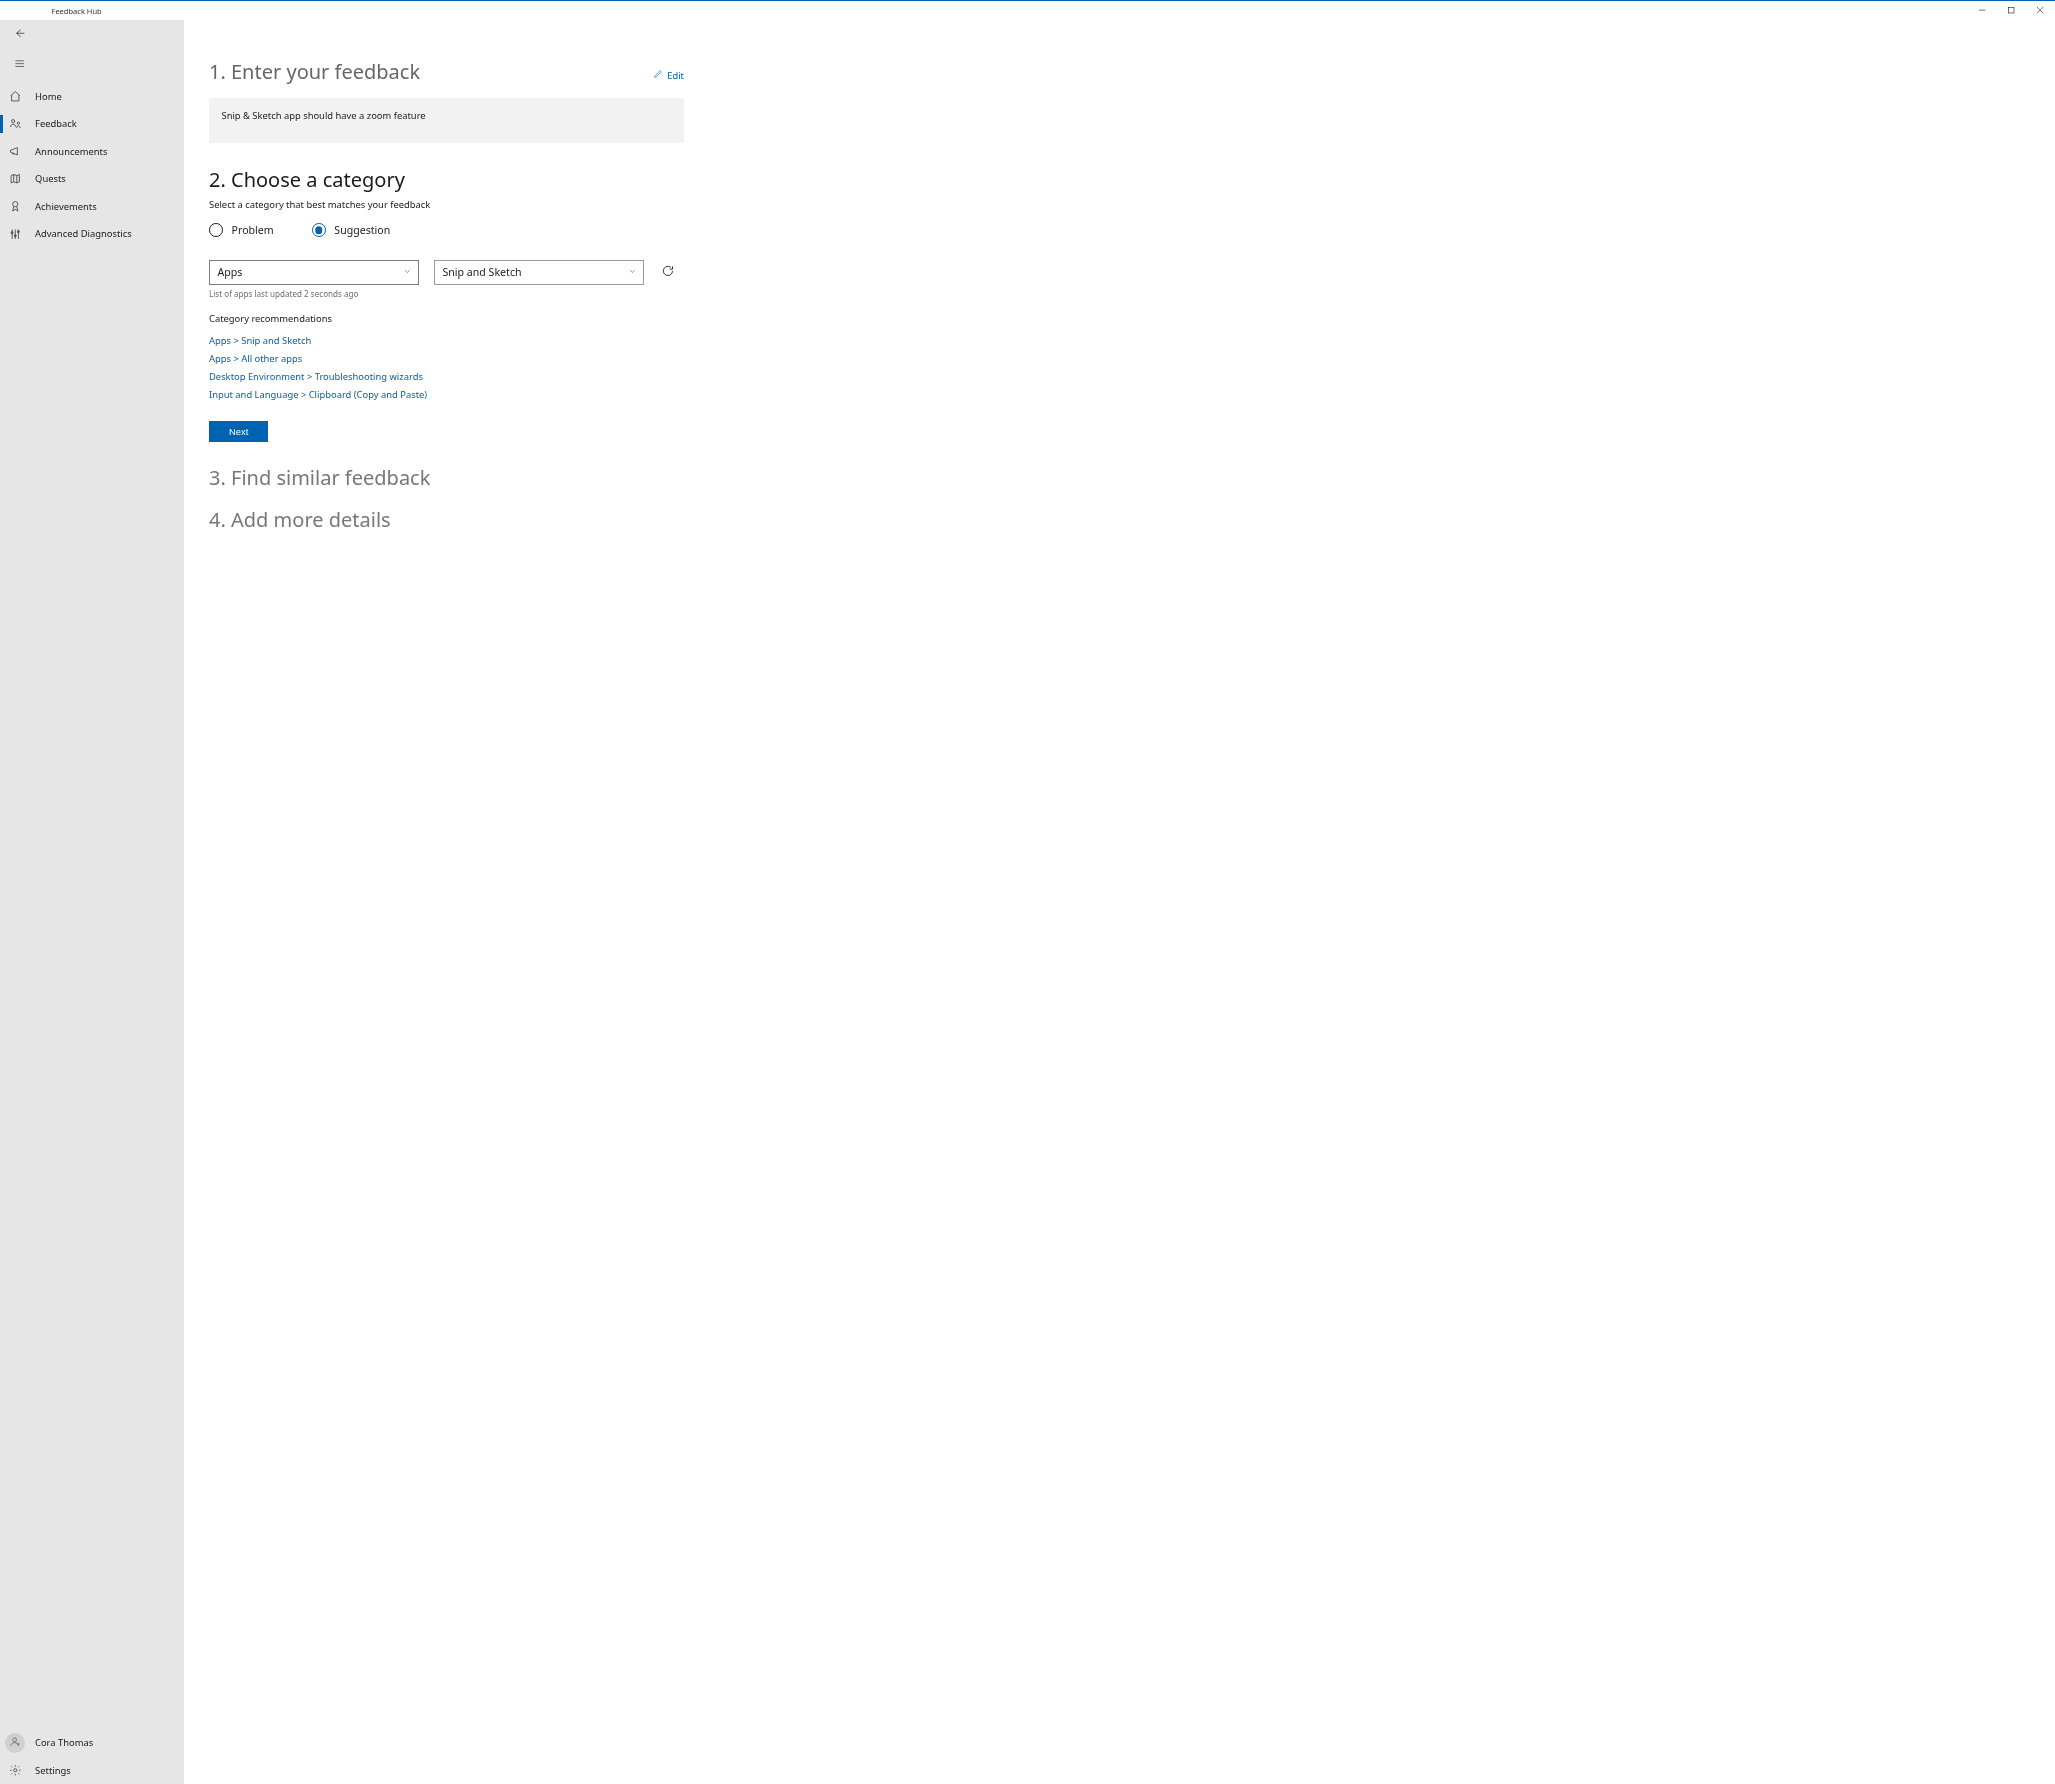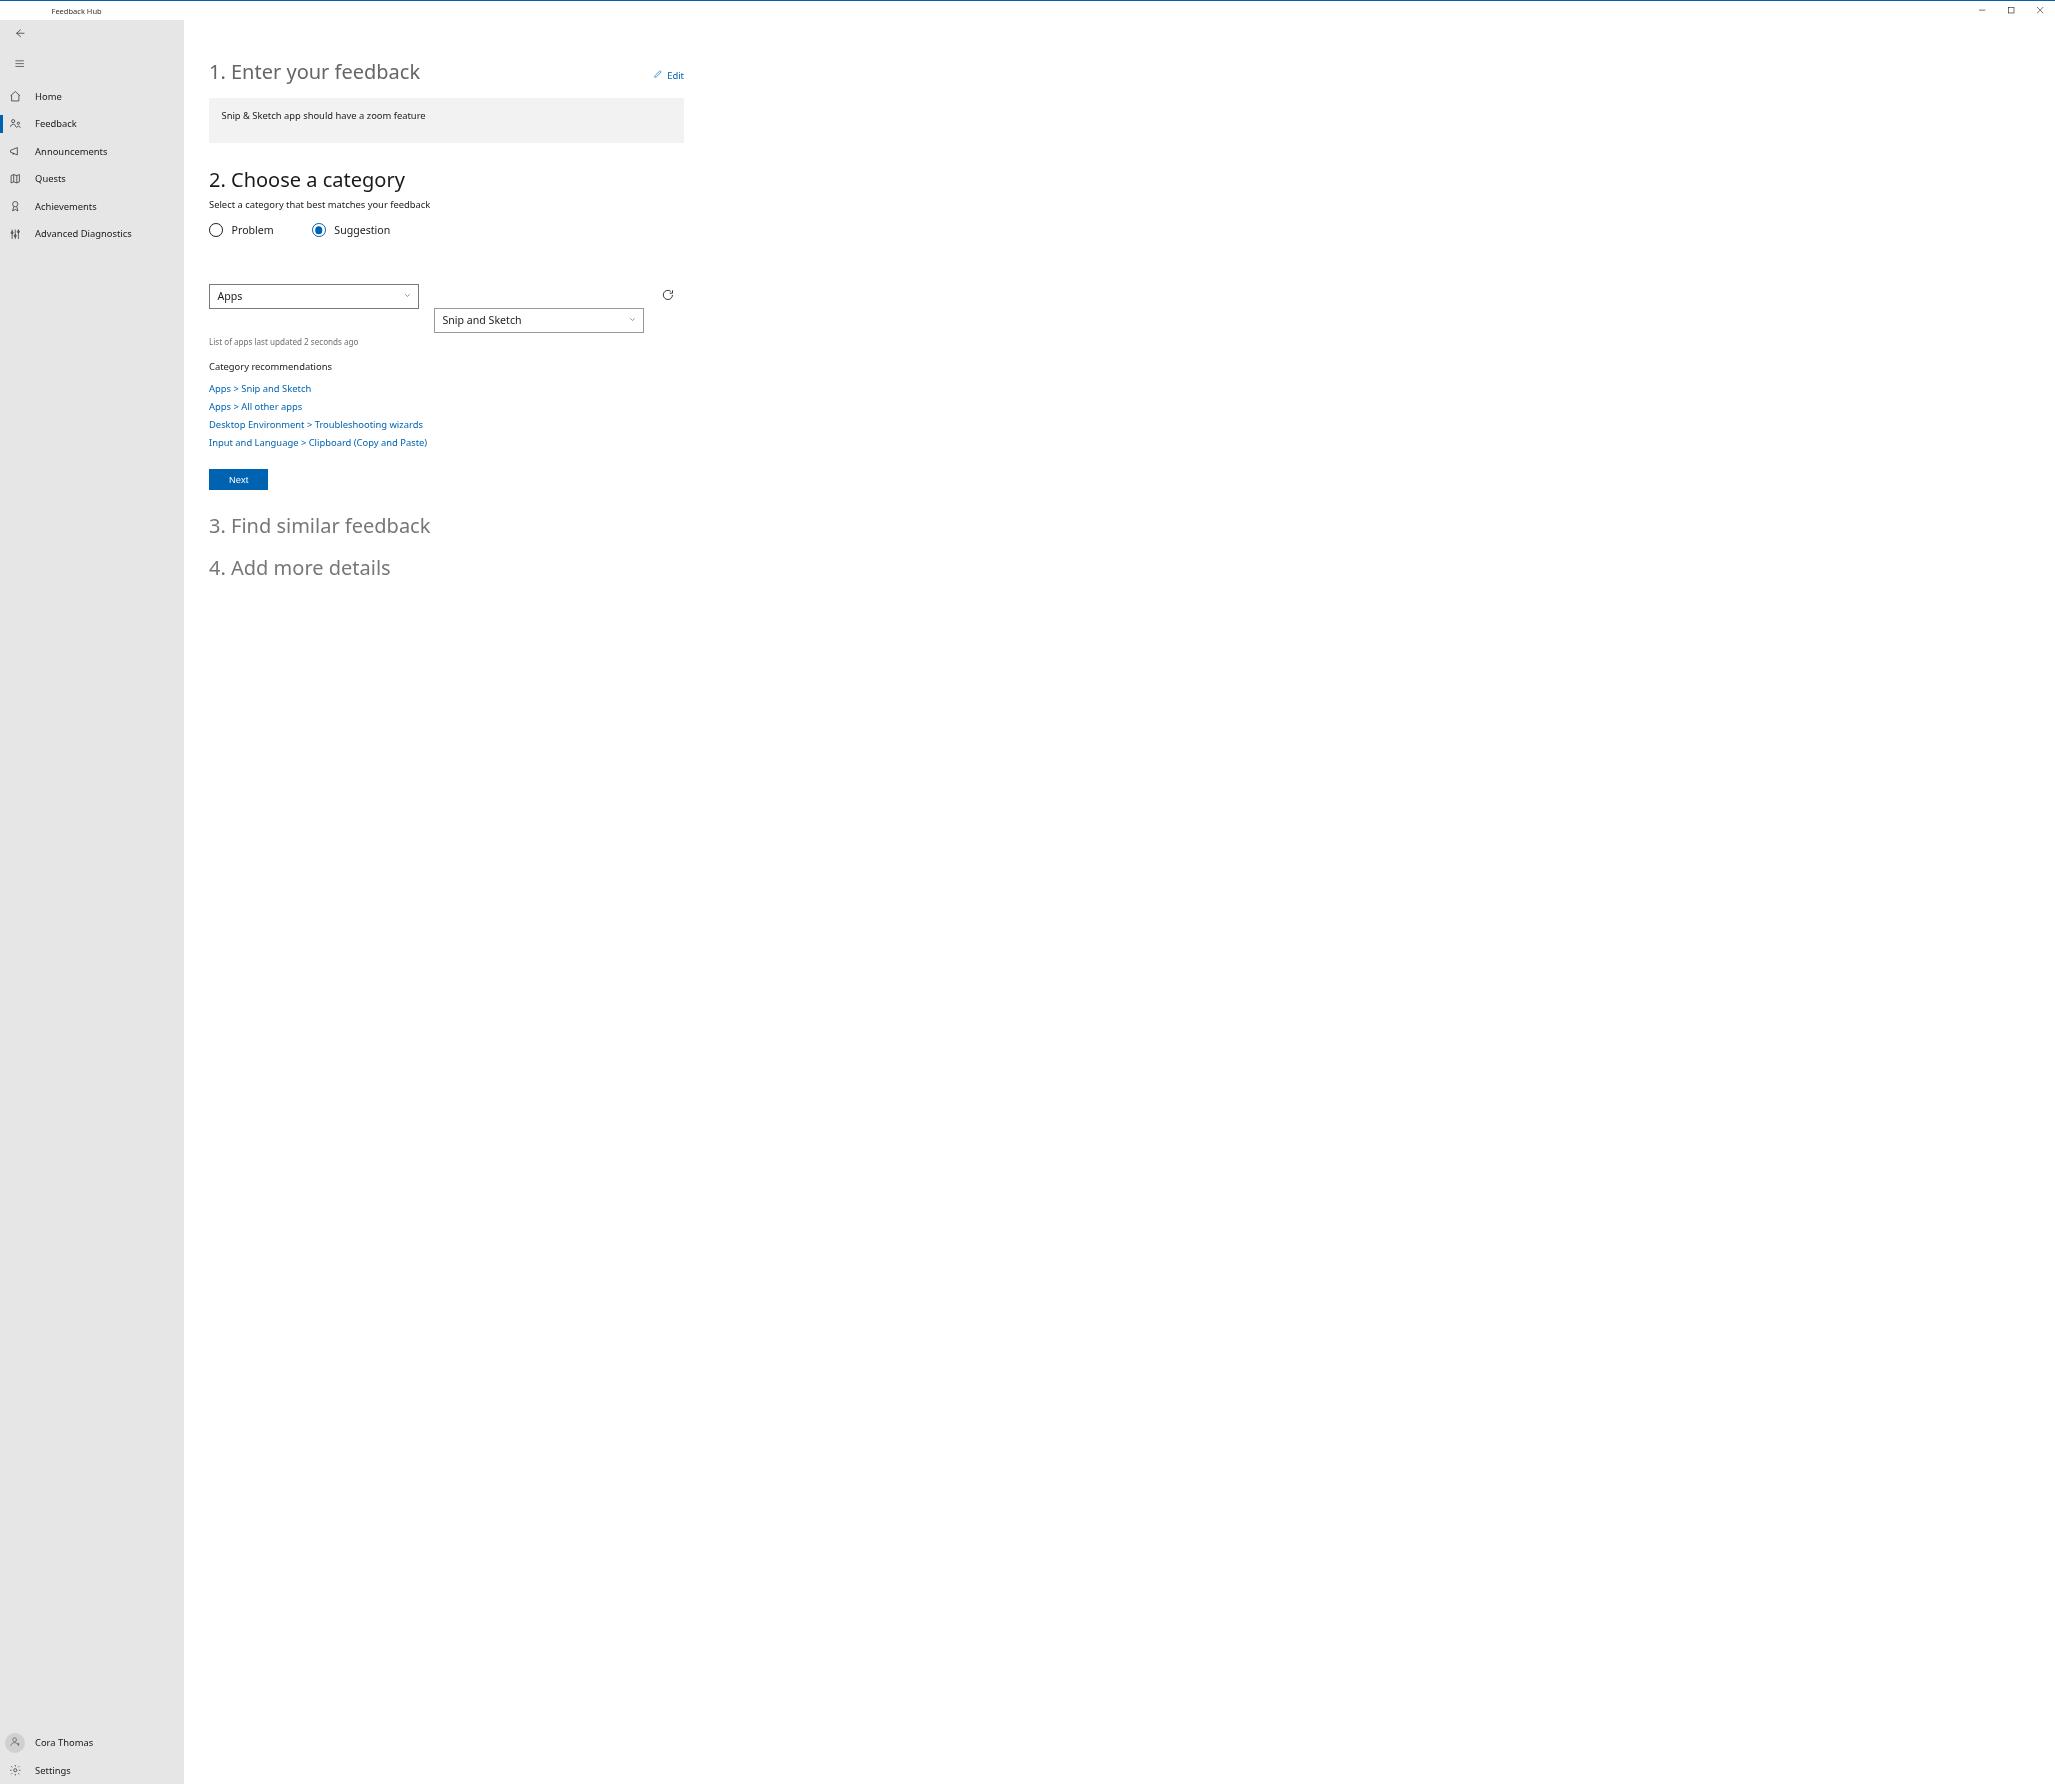--- a/index.html
+++ b/index.html
@@ -206,21 +206,21 @@
     display: flex;
     align-items: center;
     justify-content: space-between;
     padding: 0 6.3px 0 7.5px;
     font-size: 10.6px;
     background: #fff;
     cursor: pointer;
     flex: 1;
     max-width: 210px;
   }
-  .combo.sub { border-width: 0.6px; border-color: #999; margin-top: 48px; }
+  .combo.sub { border-width: 0.6px; border-color: #999; }
   .combo .chevron svg { width: 8.8px; height: 8.8px; stroke: #333; fill: none; stroke-width: 1.5; }
 
   .refresh-btn {
     width: 17.5px; height: 17.5px;
     display: flex; align-items: center; justify-content: center;
     cursor: pointer;
     background: none; border: none;
     color: #1a1a1a;
   }
   .refresh-btn svg { width: 13.8px; height: 13.8px; stroke: currentColor; fill: none; stroke-width: 1.5; }

